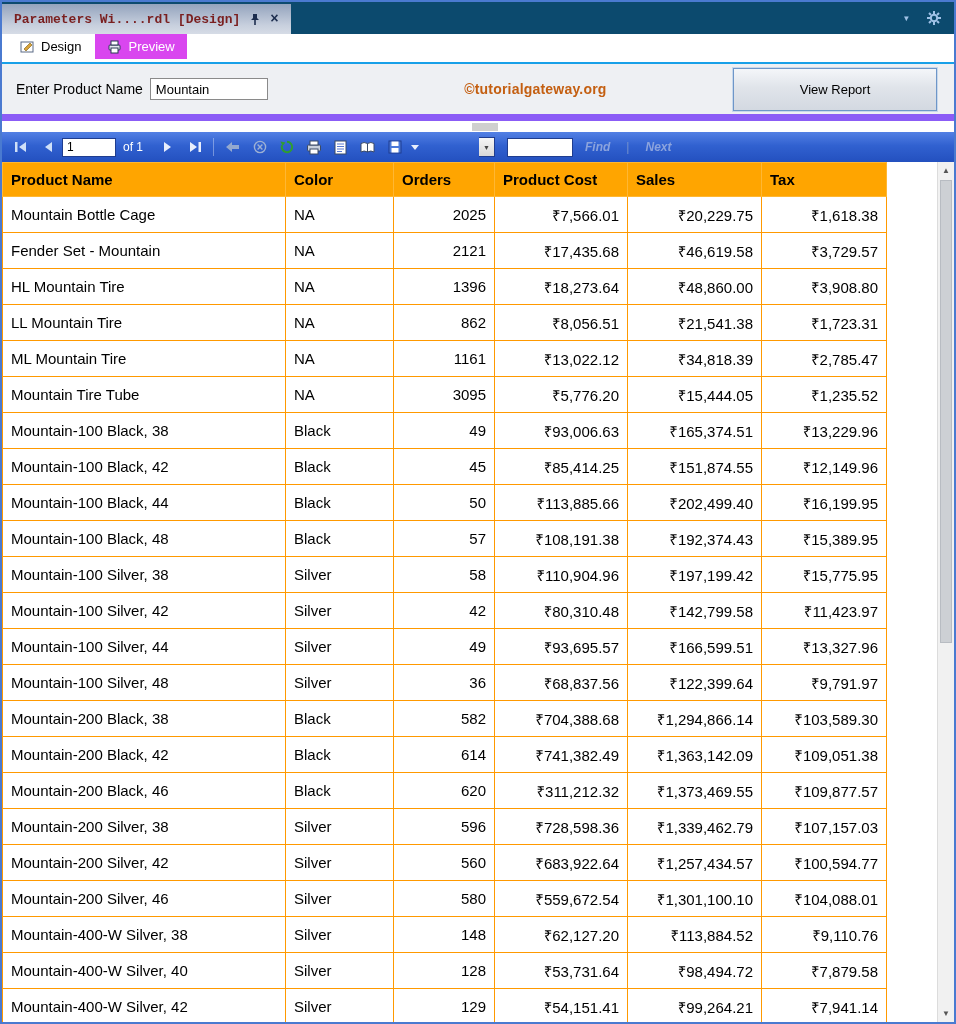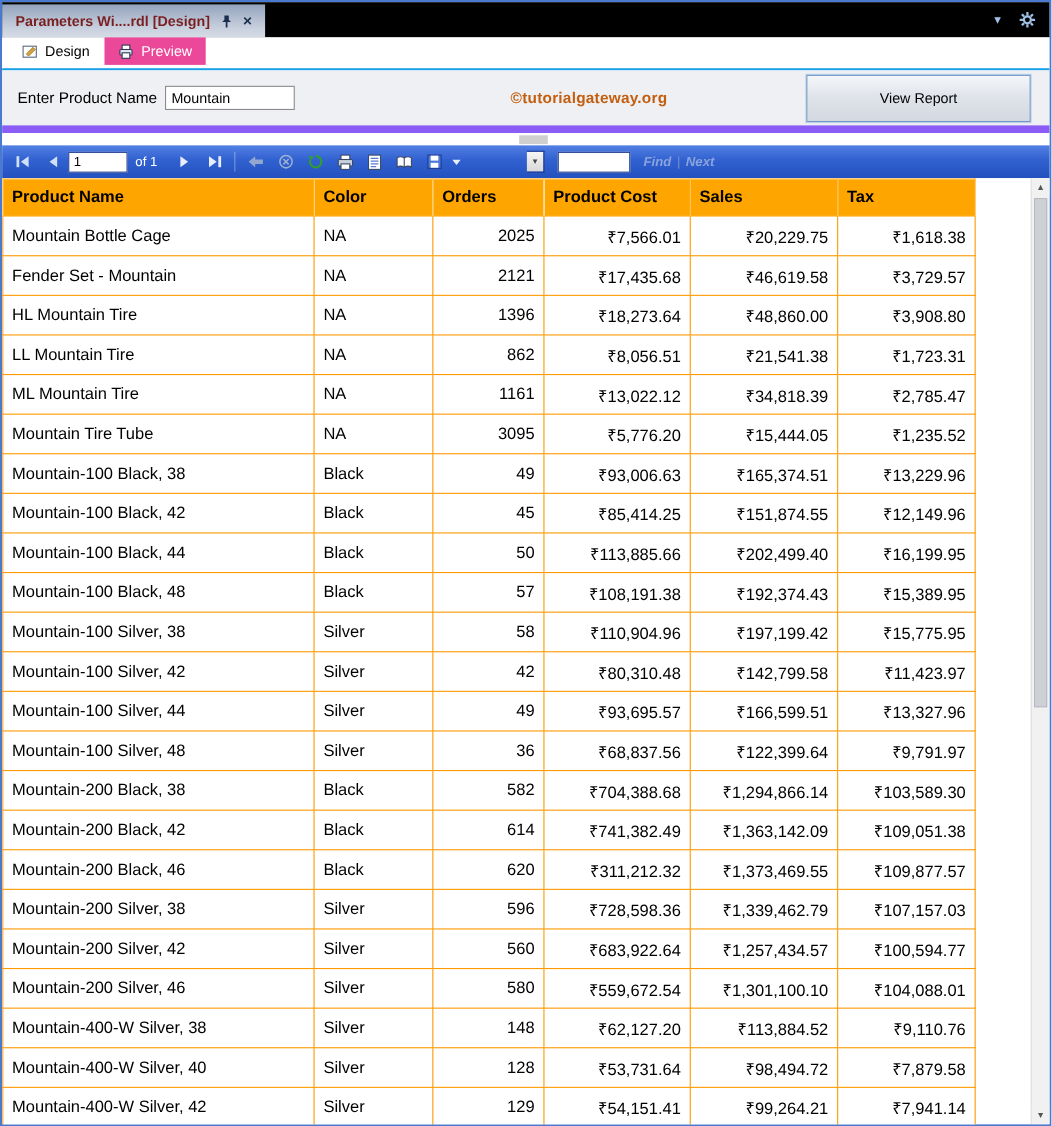--- a/index.html
+++ b/index.html
@@ -2,36 +2,36 @@
 <html><head>
 <meta charset="utf-8">
 <style>
   * { box-sizing: border-box; }
   html, body { margin:0; padding:0; width:956px; height:1024px; overflow:hidden;
     font-family:"Liberation Sans", sans-serif; background:#fff; }
   .app { width:956px; height:1024px; display:flex; flex-direction:column;
     border:2px solid #4a7ad0; border-top-width:2px; background:#fff; }
 
   
-  .title-bar { flex:0 0 32px; background:#000000; display:flex;
-    align-items:stretch; justify-content:space-between; }
+  .title-bar { flex:0 0 32px; background:#0c4a6e; display:flex;
+    align-items:stretch; justify-content:space-between;font-family:Liberation Mono, monospace; }
   .doc-tab { display:flex; align-items:center; gap:9px; padding:0 12px; margin:2px 0 0 0;
     background:linear-gradient(180deg,#93a3bd,#c7cfdd 70%,#d6dce6); }
   .doc-tab-label { color:#7a1f1f; font-weight:bold; font-size:13px; white-space:nowrap; }
   .pin-icon { display:flex; align-items:center; }
   .close-icon { color:#1c2d4e; font-weight:bold; font-size:14px; line-height:1; cursor:default; }
   .title-right { display:flex; align-items:center; gap:16px; padding-right:12px; }
   .chevron { color:#9fc1e6; font-size:12px; }
 
   
   .tab-strip { flex:0 0 30px; background:#fff; display:flex; align-items:flex-start;
     padding-left:6px; gap:2px; border-bottom:2px solid #18a0e8; }
   .vtab { display:flex; align-items:center; gap:6px; padding:4px 11px; font-size:13px;
     color:#000; cursor:default; border:1px solid transparent; }
-  .vtab.active { background:#ec4899; color:#fff; }
+  .vtab.active { background:#d946ef; color:#fff; }
 
   
   .param-bar { flex:0 0 57px; background:#eef0f3; border-bottom:7px solid #8b5cf6;
     display:flex; align-items:center; padding:0 14px; }
   .param-label { font-size:14px; color:#000; margin-right:7px; white-space:nowrap; }
   .param-input { width:118px; height:22px; border:1px solid #8a8a8a; font-size:13px;
     padding:1px 5px; font-family:"Liberation Sans",sans-serif; }
   .watermark { flex:1; text-align:center; padding-left:70px; color:#c45f11;
     font-size:14px; font-weight:bold; letter-spacing:.2px; }
   .view-report-btn { width:204px; height:43px; margin-right:3px;
@@ -53,21 +53,21 @@
   .of-label { color:#fff; font-size:12px; margin:0 10px 0 5px; white-space:nowrap; }
   .tb-sep { width:1px; height:18px; background:rgba(255,255,255,.35); margin:0 4px; }
   .zoom-combo { display:flex; height:20px; margin-left:8px; }
   .zoom-value { width:48px; background:#fff; border:1px solid #1f3d8f; font-size:12px;
     display:flex; align-items:center; padding:0 5px;margin-top:32px; }
   .zoom-drop { width:16px; background:linear-gradient(#f6f6f6,#d8d8d8); border:1px solid #1f3d8f;
     border-left:none; display:flex; align-items:center; justify-content:center;
     font-size:7px; color:#444; }
   .find-input { width:66px; height:19px; border:1px solid #1f3d8f; margin-left:10px;
     font-size:12px; font-family:"Liberation Sans",sans-serif; }
-  .find-links { display:flex; align-items:center; gap:5px; margin-left:10px;
+  .find-links { display:flex; align-items:center; gap:16px; margin-left:10px;
     color:#8ba3dd; font-size:12px; font-style:italic; font-weight:bold; }
   .find-links .dot { font-style:normal; font-weight:normal; color:#7490cc; }
 
   
   .report-area { flex:1; display:flex; background:#fff; overflow:hidden; }
   .table-wrap { flex:1; overflow:hidden; }
   table.report-table { border-collapse:collapse; table-layout:fixed; width:884px; }
   .report-table th { background:#ffa500; border:1px solid #ffb733; font-size:15px;
     font-weight:bold; color:#000; text-align:left; padding:7px 8px; height:34px;
     white-space:nowrap; overflow:hidden; }

